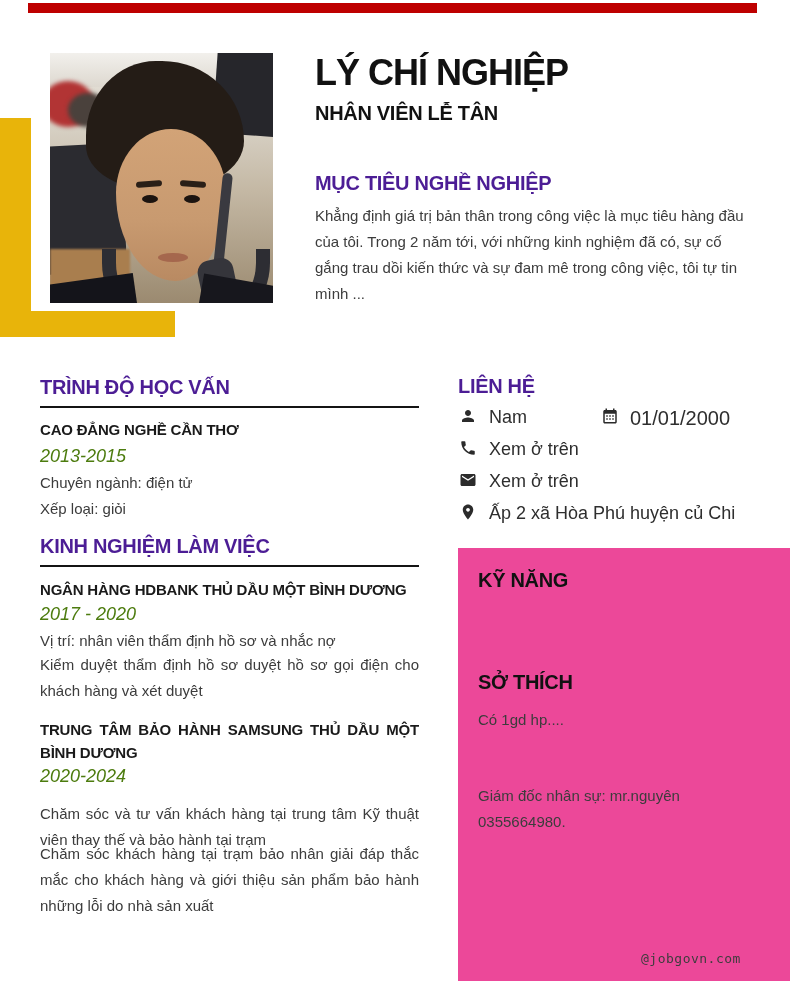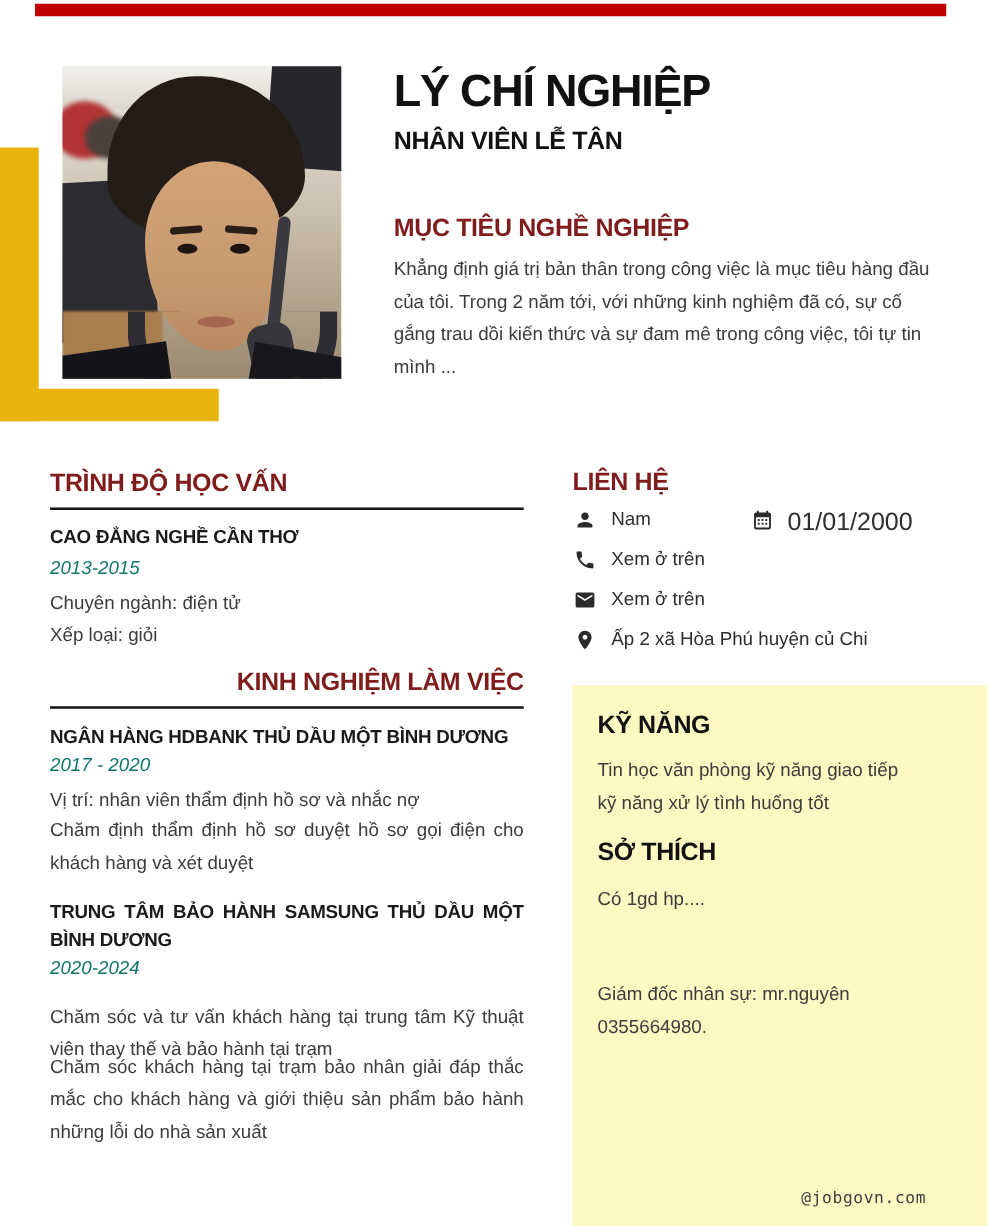--- a/index.html
+++ b/index.html
@@ -30,56 +30,56 @@
   .ph-eye-r{left:134px;top:142px;width:16px;height:8px;background:#1c1410;border-radius:50%;}
   .ph-lip{left:108px;top:200px;width:30px;height:9px;background:#a5674d;border-radius:50%;}
   .ph-headset{left:52px;top:196px;width:140px;height:70px;border:14px solid #2d2d33;border-top:none;border-radius:0 0 70px 70px;background:transparent;}
   .ph-earcup{left:150px;top:206px;width:36px;height:48px;background:#35353b;border-radius:12px;transform:rotate(-12deg);}
   .ph-mic{left:168px;top:120px;width:10px;height:96px;background:#3a3a40;border-radius:5px;transform:rotate(6deg);}
   .ph-shirt-l{left:-4px;top:226px;width:90px;height:40px;background:#14141a;transform:rotate(-8deg);}
   .ph-shirt-r{left:150px;top:228px;width:90px;height:40px;background:#17171d;transform:rotate(10deg);}
   
   .name{left:315px;top:52px;font-size:36px;font-weight:bold;color:#111;letter-spacing:-1px;}
   .jobtitle{left:315px;top:102px;font-size:20px;font-weight:bold;color:#111;letter-spacing:-0.3px;}
-  .h-sec{font-size:20px;font-weight:bold;color:#7f1d1d;letter-spacing:-0.3px;}
+  .h-sec{font-size:20px;font-weight:bold;color:#4c1d95;letter-spacing:-0.3px;}
   .objective-h{left:315px;top:172px;}
   .objective-p{left:315px;top:203px;width:443px;font-size:15px;line-height:26px;color:#3c3c3c;}
   
   .lcol{left:40px;width:379px;}
   .edu-h{top:376px;}
   .rule{left:40px;width:379px;height:2px;background:#141414;}
   .rule-edu{top:406px;}
   .sub-b{font-size:15px;font-weight:bold;color:#1a1a1a;letter-spacing:-0.2px;}
-  .yrs{font-size:15px;font-style:italic;color:#0f766e;}
+  .yrs{font-size:18px;font-style:italic;color:#4d7c0f;}
   .body-t{font-size:15px;line-height:26px;color:#3c3c3c;}
   .edu-school{top:421px;}
   .edu-years{top:446px;}
   .edu-major{top:470px;}
   .edu-grade{top:496px;}
-  .exp-h{top:535px;text-align:right;}
+  .exp-h{top:535px;}
   .rule-exp{top:565px;}
   .job1-company{top:581px;}
   .job1-years{top:604px;}
   .job1-line1{top:628px;}
   .job1-line2{top:652px;text-align:justify;}
   .job2-company{top:718px;line-height:23px;text-align:justify;}
   .job2-years{top:766px;}
   .job2-line1{top:801px;text-align:justify;}
   .job2-line2{top:841px;text-align:justify;}
   
   .contact-h{left:458px;top:375px;}
   .crow{left:458px;height:22px;}
   .crow .cicon{position:absolute;left:1px;top:0;width:18px;height:18px;}
-  .crow .ctext{position:absolute;left:31px;top:0;font-size:15px;color:#2e2e2e;white-space:nowrap;}
+  .crow .ctext{position:absolute;left:31px;top:0;font-size:18px;color:#2e2e2e;white-space:nowrap;}
   .crow .cicon2{position:absolute;left:143px;top:0;width:18px;height:18px;}
   .crow .ctext2{position:absolute;left:172px;top:0;font-size:20px;color:#2e2e2e;white-space:nowrap;}
   .crow1{top:407px;} .crow2{top:439px;} .crow3{top:471px;} .crow4{top:503px;}
   svg.ic{width:18px;height:18px;fill:#2b2b2b;}
   
-  .side-box{left:458px;top:548px;width:332px;height:433px;background:#fef9c3;}
+  .side-box{left:458px;top:548px;width:332px;height:433px;background:#ec4899;}
   .bx{position:absolute;left:20px;}
   .bx-h{font-size:20px;font-weight:bold;color:#111;letter-spacing:-0.3px;}
   .bx-t{font-size:15px;line-height:26px;color:#3c3c3c;}
   .skills-h{top:21px;}
   .skills-t{top:56px;width:252px;}
   .hobby-h{top:123px;}
   .hobby-t{top:159px;width:270px;}
   .ref-h{top:199px;}
   .ref-t{top:235px;width:285px;}
   .watermark{left:183px;top:403px;font-family:"DejaVu Sans Mono","Liberation Mono",monospace;font-size:13px;color:#3d3d3d;letter-spacing:0.5px;}
@@ -124,21 +124,21 @@
 <div class="abs lcol yrs edu-years">2013-2015</div>
 <div class="abs lcol body-t edu-major">Chuyên ngành: điện tử</div>
 <div class="abs lcol body-t edu-grade">Xếp loại: giỏi</div>
 
 <div class="abs h-sec lcol exp-h">KINH NGHIỆM LÀM VIỆC</div>
 <div class="abs rule rule-exp"></div>
 
 <div class="abs lcol sub-b job1-company">NGÂN HÀNG HDBANK THỦ DẦU MỘT BÌNH DƯƠNG</div>
 <div class="abs lcol yrs job1-years">2017 - 2020</div>
 <div class="abs lcol body-t job1-line1">Vị trí: nhân viên thẩm định hồ sơ và nhắc nợ</div>
-<div class="abs lcol body-t job1-line2">Chăm định thẩm định hồ sơ duyệt hồ sơ gọi điện cho khách hàng và xét duyệt</div>
+<div class="abs lcol body-t job1-line2">Kiểm duyệt thẩm định hồ sơ duyệt hồ sơ gọi điện cho khách hàng và xét duyệt</div>
 
 <div class="abs lcol sub-b job2-company">TRUNG TÂM BẢO HÀNH SAMSUNG THỦ DẦU MỘT BÌNH DƯƠNG</div>
 <div class="abs lcol yrs job2-years">2020-2024</div>
 <div class="abs lcol body-t job2-line1">Chăm sóc và tư vấn khách hàng tại trung tâm Kỹ thuật viên thay thế và bảo hành tại trạm</div>
 <div class="abs lcol body-t job2-line2">Chăm sóc khách hàng tại trạm bảo nhân giải đáp thắc mắc cho khách hàng và giới thiệu sản phẩm bảo hành những lỗi do nhà sản xuất</div>
 
 <div class="abs h-sec contact-h">LIÊN HỆ</div>
 
 <div class="abs crow crow1">
   <span class="cicon">
@@ -177,18 +177,17 @@
   <span class="cicon">
     <svg class="ic" viewBox="0 0 24 24">
         <path d="M12 2C8.13 2 5 5.13 5 9c0 5.25 7 13 7 13s7-7.75 7-13c0-3.87-3.13-7-7-7zm0 9.5c-1.38 0-2.5-1.12-2.5-2.5S10.62 6.5 12 6.5s2.5 1.12 2.5 2.5-1.12 2.5-2.5 2.5z"></path>
       </svg>
   </span>
   <span class="ctext">Ấp 2 xã Hòa Phú huyện củ Chi</span>
 </div>
 
 <div class="abs side-box">
   <div class="bx bx-h skills-h">KỸ NĂNG</div>
-  <div class="bx bx-t skills-t">Tin học văn phòng  kỹ năng giao tiếp  kỹ năng xử lý tình huống tốt</div>
   <div class="bx bx-h hobby-h">SỞ THÍCH</div>
   <div class="bx bx-t hobby-t">Có 1gd hp....</div>
   <div class="bx bx-t ref-t">Giám đốc nhân sự: mr.nguyên 0355664980.</div>
   <div class="bx watermark">@jobgovn.com</div>
 </div>
 
 </body></html>

